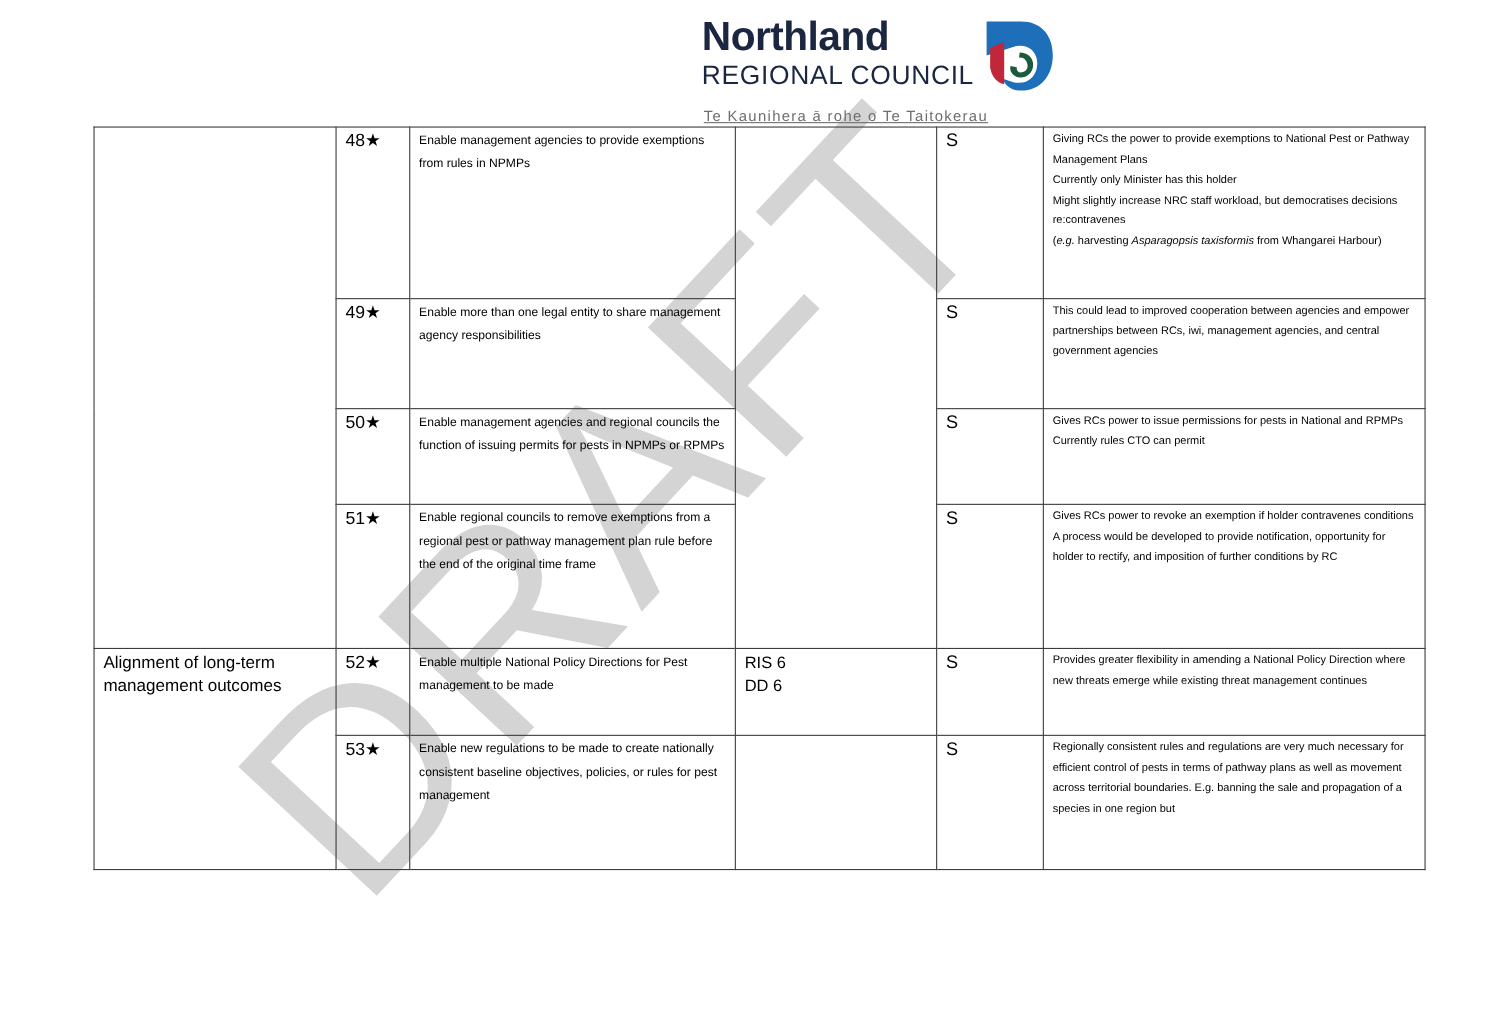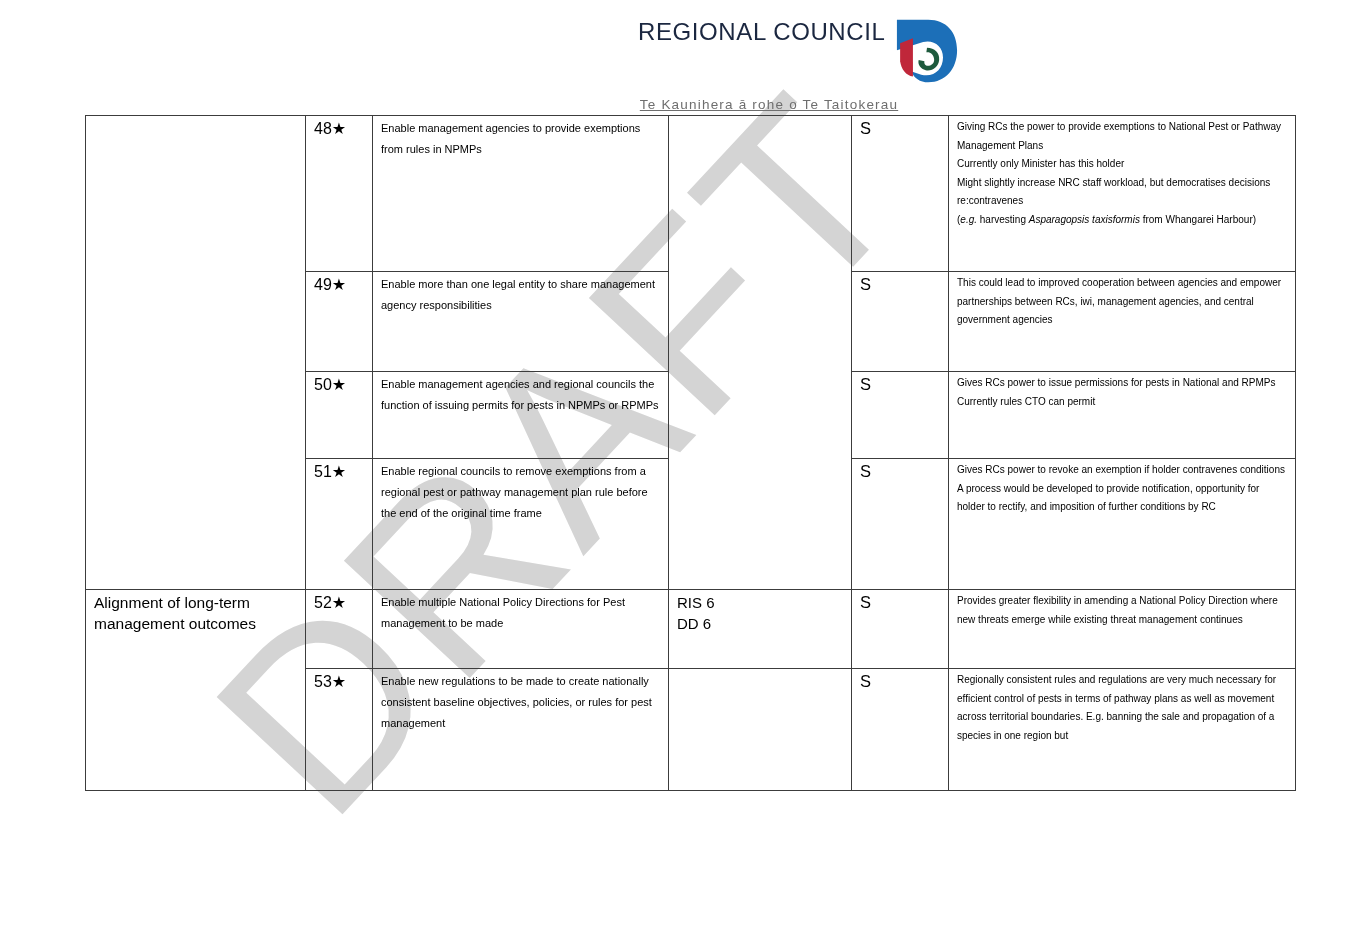--- a/index.html
+++ b/index.html
@@ -47,20 +47,21 @@
 </head>
 <body>
 
 <div class="page">
 
   <div class="watermark" style="color: rgb(212, 212, 212);">DRAFT</div>
 
   <div class="logo">
     <div class="logo-top">
       <div class="logo-text">
+        <div class="logo-title">Northland</div>
         <div class="logo-subtitle">REGIONAL COUNCIL</div>
       </div>
       <div class="logo-mark">
         <svg width="64" height="70" viewBox="0 0 100 104" xmlns="http://www.w3.org/2000/svg">
           <path fill="var(--blue,#1c6fb8)" d="M3 3 L52 3 C80 3 97 22 97 51 C97 80 79 101 52 101 C39 101 29 94 26 84 L41 89 C61 94 75 80 75 62 C75 45 61 34 44 38 L3 51 Z"></path>
           <path fill="var(--red,#c0273a)" d="M8 40 L28 32 L28 92 C17 90 10 81 8 68 Z"></path>
           <path fill="var(--green,#1d5a3d)" d="M50 47 C62 47 70 55 69 66 C68 77 58 84 48 82 C40 80 35 73 37 66 L46 68 C45 72 48 76 53 75 C59 74 62 69 61 64 C60 57 55 53 49 54 Z"></path>
         </svg>
       </div>
     </div>

